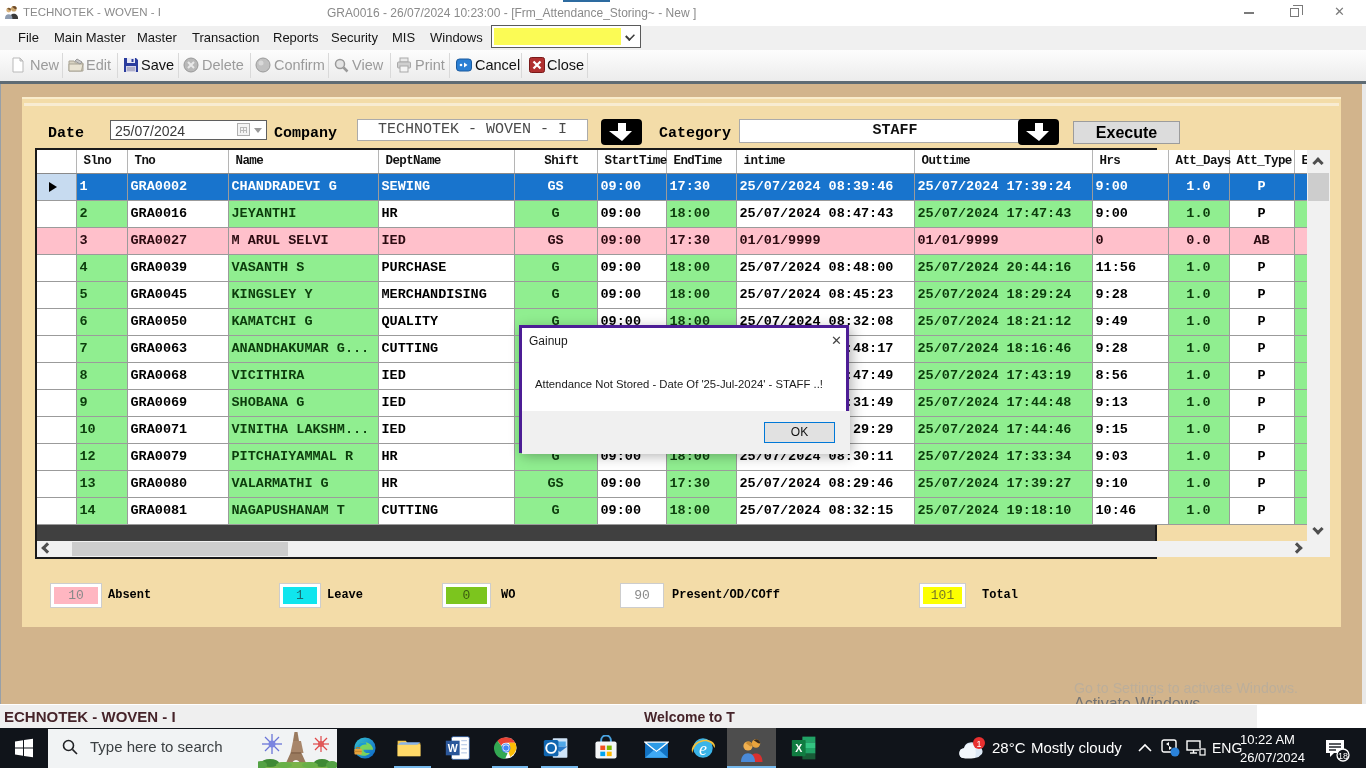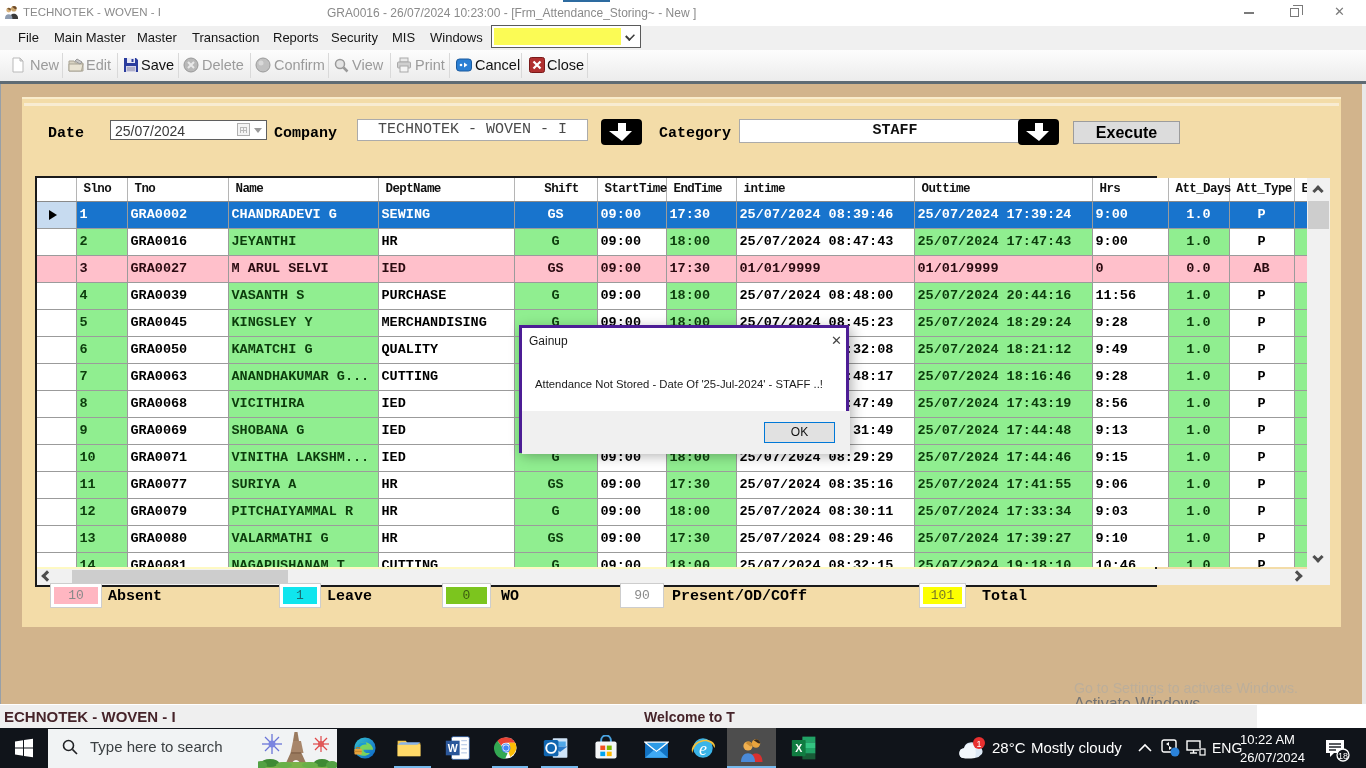--- a/index.html
+++ b/index.html
@@ -39,21 +39,21 @@
 #caldrop{position:absolute;left:254px;top:128px;width:0;height:0;border:4px solid transparent;border-top:5px solid #9a9a9a;}
 #companyfield{position:absolute;left:357px;top:119px;width:231px;height:22px;background:#fff;border:1px solid #ababab;
  font-family:"Liberation Mono",monospace;font-size:15px;color:#4a4a4a;text-align:center;line-height:20px;}
 .blkbtn{position:absolute;width:41px;height:26px;background:#000;border-radius:4px;}
 .blkbtn svg{position:absolute;left:8px;top:4px;}
 #stafffield{position:absolute;left:739px;top:119px;width:312px;height:24px;background:#fff;border:1px solid #ababab;
  font-family:"Liberation Mono",monospace;font-weight:bold;font-size:15px;color:#111;text-align:center;line-height:22px;}
 #execbtn{position:absolute;left:1073px;top:121px;width:107px;height:23px;background:#dcdcdc;border:1px solid #9c9c9c;
  font-weight:bold;font-size:16px;text-align:center;line-height:21px;color:#000;}
 
-#grid{position:absolute;left:35px;top:176px;width:1122px;height:411px;border:2px solid #1a1a1a;background:#fef9c3;}
+#grid{position:absolute;left:35px;top:148px;width:1122px;height:411px;border:2px solid #1a1a1a;background:#404040;}
 #gtable{border-collapse:collapse;table-layout:fixed;width:1270px;font-family:"Liberation Mono",monospace;}
 #gtable th{height:23px;background:#fff;border-right:1px solid #b5b5b5;border-bottom:1px solid #8a8a8a;
  font-size:12.5px;letter-spacing:-0.6px;text-align:left;padding-left:7px;font-weight:bold;color:#111;}
 #gtable th.hshift{text-align:center;padding-left:12px;}
 #gtable td{height:27px;border-right:1px solid #9b9b9b;border-bottom:1px solid #9b9b9b;
  font-size:13.5px;font-weight:bold;padding-left:3px;white-space:nowrap;overflow:hidden;color:#000;}
 #gtable td.g{background:#90ee90;color:#0c3c0c;}
 #gtable td.w{background:#fff;}
 #gtable td.gc,#gtable td.gcc{background:#90ee90;color:#0c3c0c;text-align:center;padding-left:0;}
 #gtable td.wcc{background:#fff;text-align:center;padding-left:0;}
@@ -70,21 +70,21 @@
 #hthumb{position:absolute;left:35px;top:1px;width:216px;height:14px;background:#cdcdcd;}
 .chev{position:absolute;width:8px;height:8px;border-left:3px solid #4e4e4e;border-top:3px solid #4e4e4e;}
 #chup{left:7px;top:9px;transform:rotate(45deg);}
 #chdn{left:7px;top:375px;transform:rotate(225deg);}
 #chlf{left:6px;top:3px;transform:rotate(-45deg);}
 #chrt{left:1256px;top:3px;transform:rotate(135deg);}
 #corner{position:absolute;left:1270px;top:391px;width:23px;height:16px;background:#f1f1f1;}
 
 .sumbox{position:absolute;top:584px;height:23px;border:3px solid #fff;outline:1px solid #cdcdcd;
  font-family:"Liberation Mono",monospace;font-size:13px;text-align:center;line-height:17px;color:#8a8a8a;}
-.sumlab{position:absolute;top:588px;font-family:"Liberation Mono",monospace;font-weight:bold;font-size:15px;color:#000;text-align:center;}
+.sumlab{position:absolute;top:588px;font-family:"Liberation Mono",monospace;font-weight:bold;font-size:12px;color:#000;text-align:center;}
 
 #wm1{position:absolute;left:1074px;top:651px;font-size:16px;color:#737373;margin-top:44px;}
 #wm2{position:absolute;left:1074px;top:680px;font-size:14.2px;color:#bcae9a;}
 
 #statusbar{position:absolute;left:0;top:704px;width:1257px;height:24px;background:#efefef;border-top:1px solid #fff;}
 #st1{position:absolute;left:4px;top:3px;font-weight:bold;font-size:15px;color:#46242a;}
 #st2{position:absolute;left:644px;top:4px;font-weight:bold;font-size:14px;color:#46242a;}
 
 #taskbar{position:absolute;left:0;top:728px;width:1366px;height:40px;background:#10141a;}
 #searchbox{position:absolute;left:48px;top:1px;width:289px;height:39px;background:#f1f3f4;overflow:hidden;}
@@ -419,36 +419,20 @@
             <td class="g">10</td>
             <td class="w">GRA0071</td>
             <td class="g">VINITHA LAKSHM...</td>
             <td class="w">IED</td>
             <td class="gc">G</td>
             <td class="w">09:00</td>
             <td class="g">18:00</td>
             <td class="w">25/07/2024&nbsp;08:29:29</td>
             <td class="g">25/07/2024&nbsp;17:44:46</td>
             <td class="w">9:15</td>
-            <td class="gcc">1.0</td>
-            <td class="wcc">P</td>
-            <td class="g"></td>
-          </tr>
-<tr class="">
-            <td class="ind"></td>
-            <td class="g">11</td>
-            <td class="w">GRA0077</td>
-            <td class="g">SURIYA A</td>
-            <td class="w">HR</td>
-            <td class="gc">GS</td>
-            <td class="w">09:00</td>
-            <td class="g">17:30</td>
-            <td class="w">25/07/2024&nbsp;08:35:16</td>
-            <td class="g">25/07/2024&nbsp;17:41:55</td>
-            <td class="w">9:06</td>
             <td class="gcc">1.0</td>
             <td class="wcc">P</td>
             <td class="g"></td>
           </tr>
 <tr class="">
             <td class="ind"></td>
             <td class="g">12</td>
             <td class="w">GRA0079</td>
             <td class="g">PITCHAIYAMMAL R</td>
             <td class="w">HR</td>

